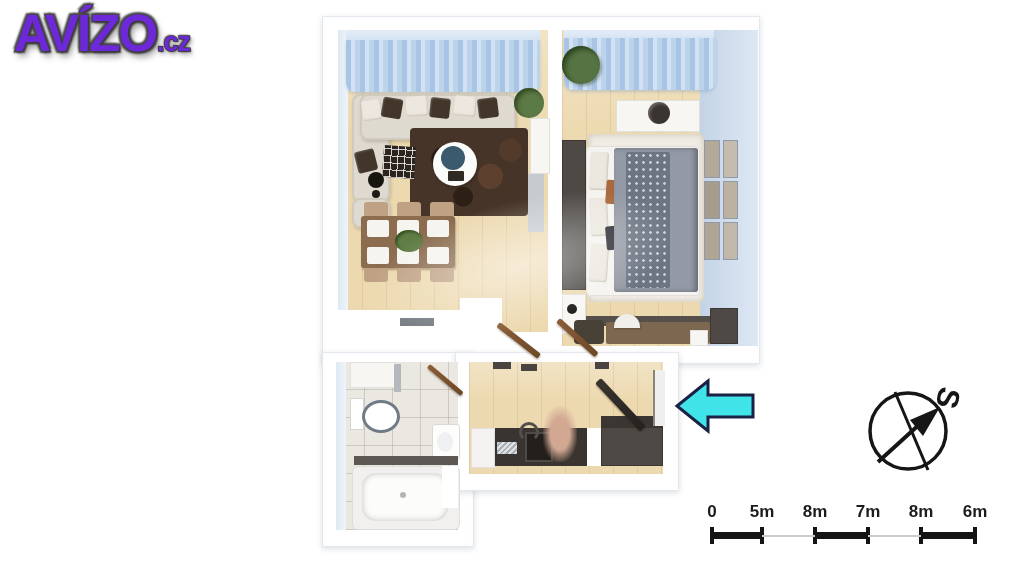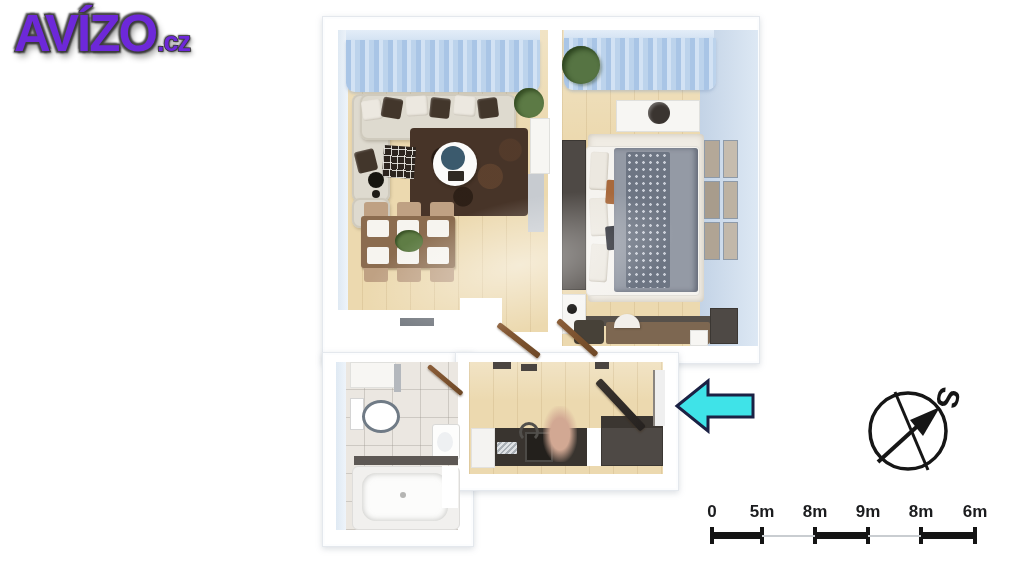--- a/index.html
+++ b/index.html
@@ -199,21 +199,21 @@
     <line x1="41" y1="18" x2="74" y2="96" stroke="#161616" stroke-width="3"></line>
     <line x1="24" y1="88" x2="68" y2="48" stroke="#161616" stroke-width="4"></line>
     <polygon points="86,33 56,46 69,62" fill="#161616"></polygon>
     <text x="94" y="24" transform="rotate(105 94 24)" font-size="31" font-weight="bold" font-family="Liberation Sans, sans-serif" fill="#161616" text-anchor="middle" dominant-baseline="central">S</text>
   </svg>
 
   <div class="a" style="left:698px;top:502px;width:300px;height:60px;">
     <div class="sb-label" style="left:14px;">0</div>
     <div class="sb-label" style="left:64px;">5m</div>
     <div class="sb-label" style="left:117px;">8m</div>
-    <div class="sb-label" style="left:170px;">9m</div>
+    <div class="sb-label" style="left:170px;">7m</div>
     <div class="sb-label" style="left:223px;">8m</div>
     <div class="sb-label" style="left:277px;">6m</div>
     <div class="sb-tick" style="left:12px;"></div>
     <div class="sb-tick" style="left:62px;"></div>
     <div class="sb-tick" style="left:115px;"></div>
     <div class="sb-tick" style="left:168px;"></div>
     <div class="sb-tick" style="left:221px;"></div>
     <div class="sb-tick" style="left:275px;"></div>
     <div class="sb-seg" style="left:14px;width:50px;"></div>
     <div class="sb-thin" style="left:64px;width:53px;"></div>

